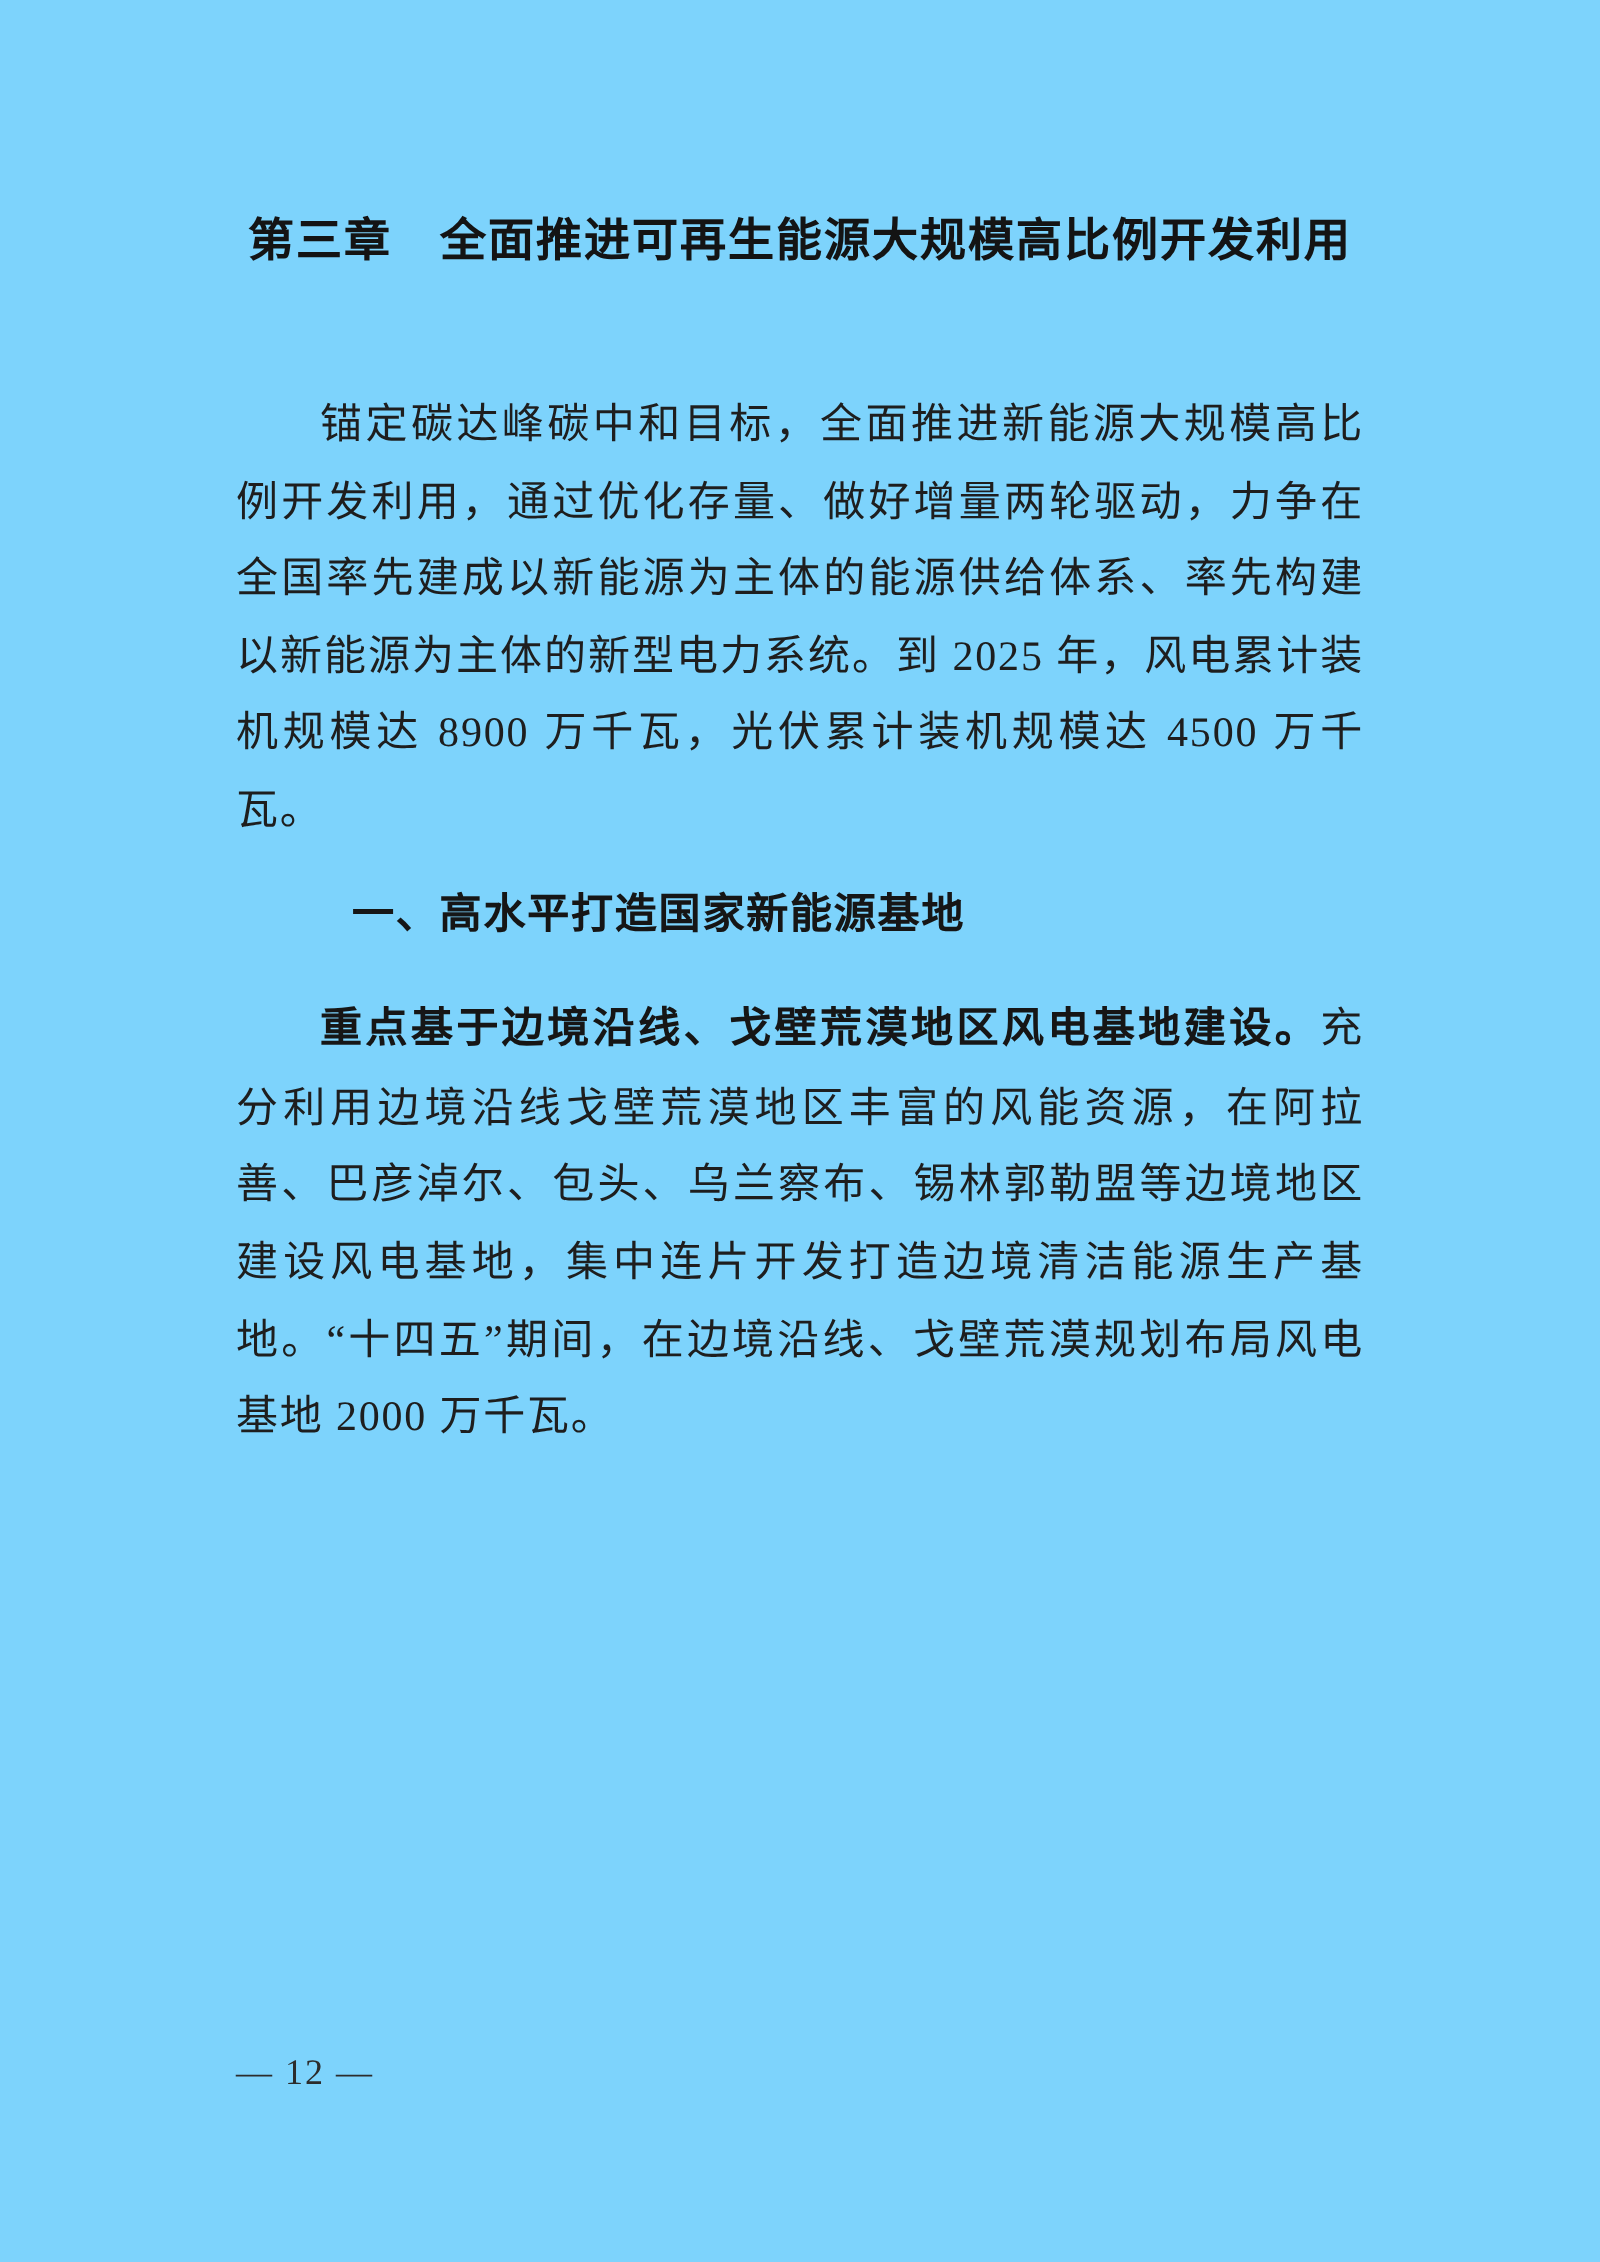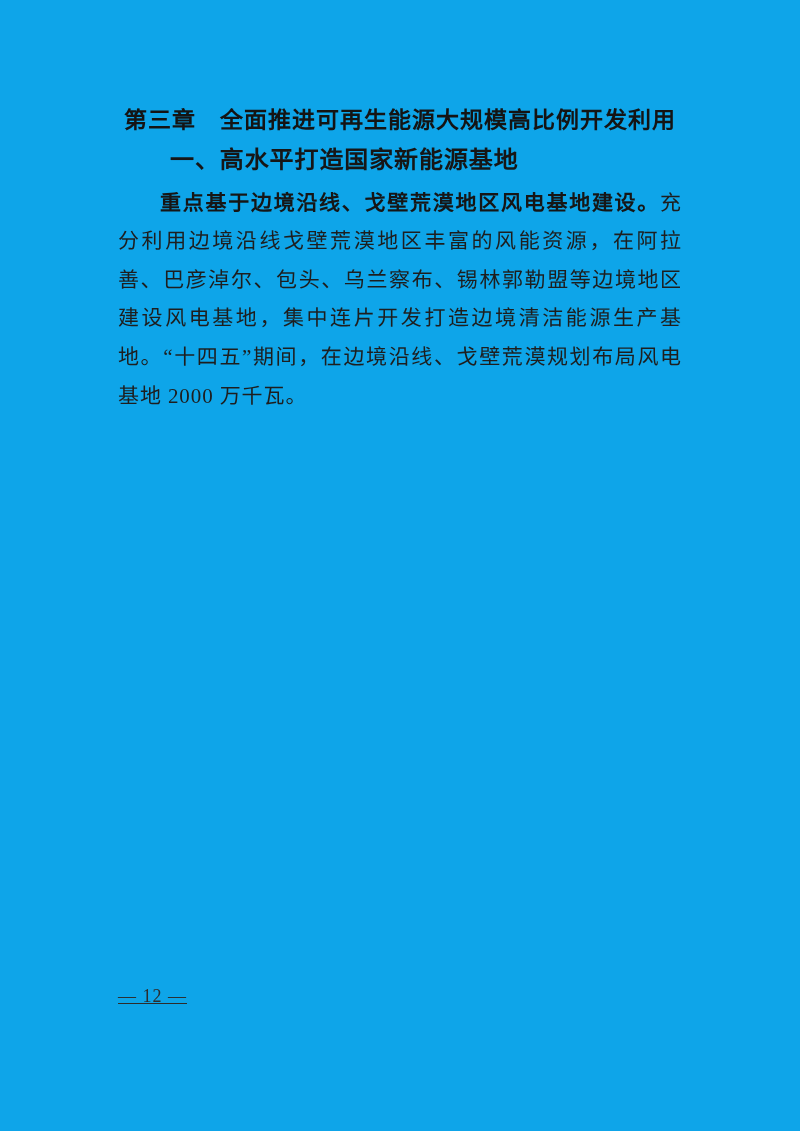--- a/index.html
+++ b/index.html
@@ -5,21 +5,21 @@
   html, body {
     margin: 0;
     padding: 0;
     background: #e8e8e8;
   }
   .page {
     position: relative;
     width: 800px;
     height: 1131px;
     margin: 0 auto;
-    background: #0ea5e9;
+    background: #7dd3fc;
     overflow: hidden;
     box-sizing: border-box;
   }
   .content {
     position: absolute;
     left: 118px;
     top: 0;
     width: 564px;
   }
   .chapter-title {
@@ -40,57 +40,57 @@
     letter-spacing: 0.9px;
     color: #1e1e1e;
     text-align: justify;
     text-justify: inter-ideograph;
     text-indent: 2em;
   }
   .first-para {
     margin-top: 56px;
   }
   .section-heading {
-    margin: 4px;
-    font-family: Liberation Sans, sans-serif;
+    margin: 16px;
+    font-family: Liberation Mono, monospace;
     font-weight: bold;
-    font-size: 24px;
+    font-size: 21px;
     line-height: 38.6px;
     letter-spacing: 0.9px;
     color: #161616;
     text-indent: 2em;
   }
   .lead-para {
     margin-top: 4px;
   }
   .para-lead {
     font-family: "Liberation Sans", "DejaVu Sans", sans-serif;
     font-weight: bold;
     color: #161616;
   }
   .page-footer {
     position: absolute;
     left: 118px;
-    top: 986px;
+    top: 1026px;
     font-family: "Liberation Serif", "DejaVu Serif", serif;
     font-size: 18px;
     letter-spacing: 1px;
     color: #2c2c2c;
     white-space: pre;
-    text-decoration: underline;
   }
 </style>
 </head>
 <body>
 
 <div class="page">
   <div class="content">
 
     <h1 class="chapter-title">第三章　全面推进可再生能源大规模高比例开发利用</h1>
 
+    <p class="body-para first-para">锚定碳达峰碳中和目标，全面推进新能源大规模高比例开发利用，通过优化存量、做好增量两轮驱动，力争在全国率先建成以新能源为主体的能源供给体系、率先构建以新能源为主体的新型电力系统。到 2025 年，风电累计装机规模达 8900 万千瓦，光伏累计装机规模达 4500 万千瓦。</p>
 
     <h2 class="section-heading">一、高水平打造国家新能源基地</h2>
 
 
     <p class="body-para lead-para"><span class="para-lead">重点基于边境沿线、戈壁荒漠地区风电基地建设。</span><span>充分利用边境沿线戈壁荒漠地区丰富的风能资源，在阿拉善、巴彦淖尔、包头、乌兰察布、锡林郭勒盟等边境地区建设风电基地，集中连片开发打造边境清洁能源生产基地。“十四五”期间，在边境沿线、戈壁荒漠规划布局风电基地 2000 万千瓦。</span></p>
 
 
   </div>
 
   <div class="page-footer">— 12 —</div>

